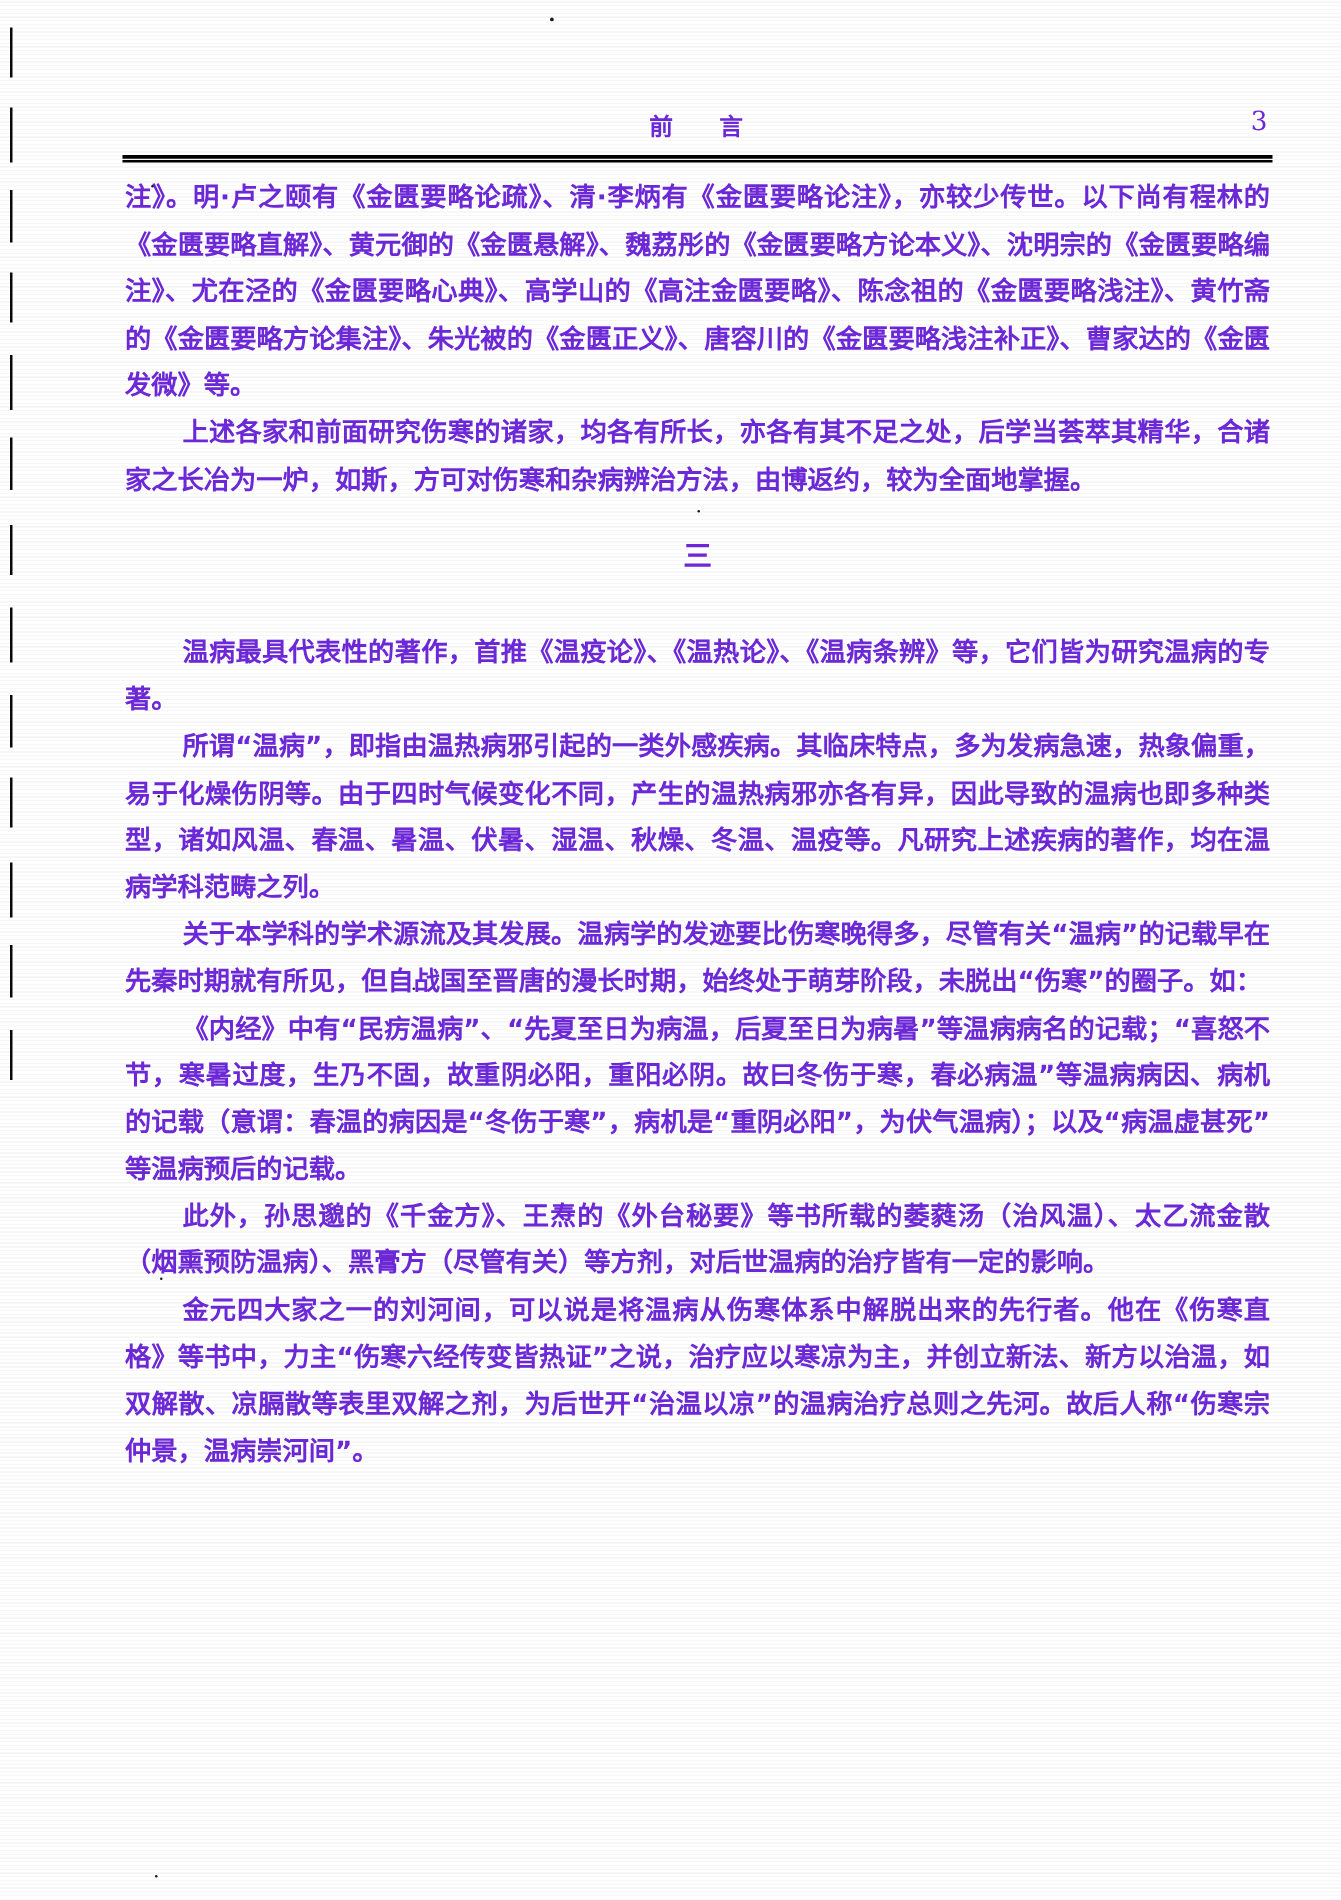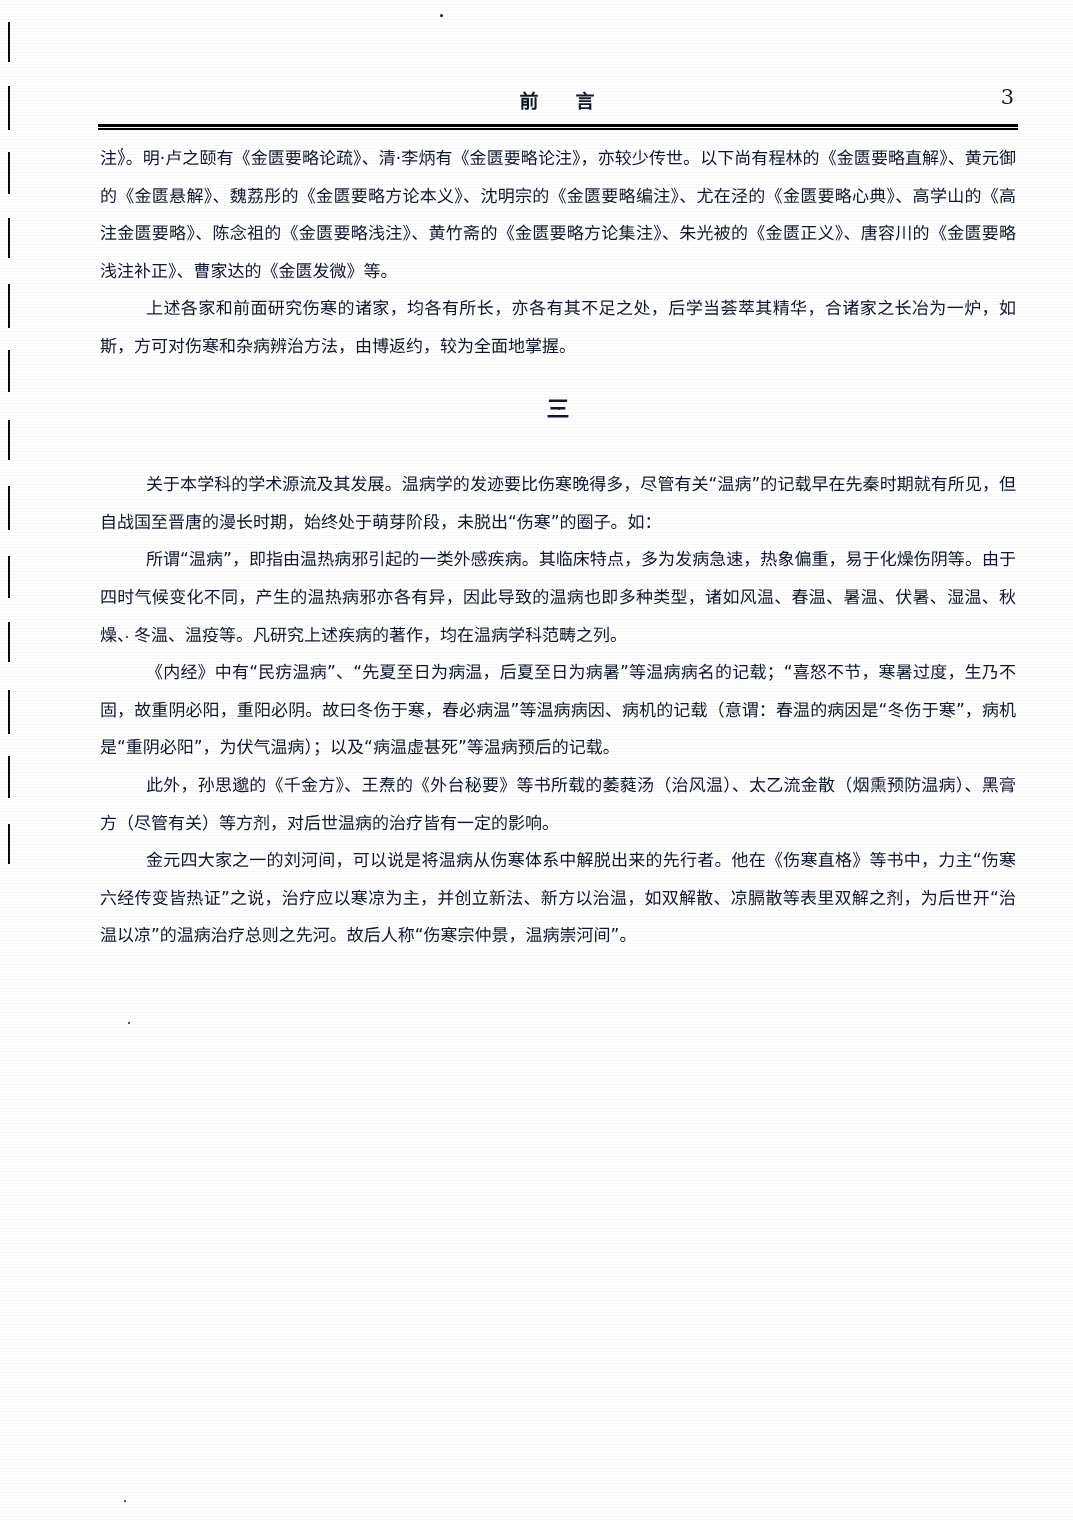--- a/index.html
+++ b/index.html
@@ -9,21 +9,21 @@
     background: #ffffff;
   }
 
   .page {
     position: relative;
     width: 1073px;
     height: 1520px;
     background: #ffffff;
     overflow: hidden;
     font-family: "DejaVu Sans", "Liberation Sans", sans-serif;
-    color: #0f172a;
+    color: #6d28d9;
     -webkit-font-smoothing: none;
   }
 
   
   .edge-ticks {
     position: absolute;
     left: 6px;
     top: 0;
     width: 10px;
     height: 1520px;
@@ -92,27 +92,27 @@
 
   
   .body-col {
     position: absolute;
     left: 100px;
     top: 140px;
     width: 916px;
   }
 
   .para {
-    font-size: 17px;
+    font-size: 21px;
     line-height: 37.6px;
     text-align: justify;
     text-align-last: left;
     text-justify: inter-character;
     margin: 0;
-    font-weight: 400;
+    font-weight: 700;
     letter-spacing: 0px;
     word-break: break-all;
   }
   .para.indent {
     text-indent: 46px;
   }
 
   .section-num {
     font-size: 23px;
     line-height: 37.6px;
@@ -160,22 +160,23 @@
 
   <div class="rule-top"></div>
 
   <div class="body-col">
 
     <p class="para">注》。明·卢之颐有《金匮要略论疏》、清·李炳有《金匮要略论注》，亦较少传世。以下尚有程林的《金匮要略直解》、黄元御的《金匮悬解》、魏荔彤的《金匮要略方论本义》、沈明宗的《金匮要略编注》、尤在泾的《金匮要略心典》、高学山的《高注金匮要略》、陈念祖的《金匮要略浅注》、黄竹斋的《金匮要略方论集注》、朱光被的《金匮正义》、唐容川的《金匮要略浅注补正》、曹家达的《金匮发微》等。</p>
     <p class="para indent">上述各家和前面研究伤寒的诸家，均各有所长，亦各有其不足之处，后学当荟萃其精华，合诸家之长冶为一炉，如斯，方可对伤寒和杂病辨治方法，由博返约，较为全面地掌握。</p>
 
     <div class="section-num">三</div>
 
+    <p class="para indent">温病最具代表性的著作，首推《温疫论》、《温热论》、《温病条辨》等，它们皆为研究温病的专著。</p>
+    <p class="para indent">所谓“温病”，即指由温热病邪引起的一类外感疾病。其临床特点，多为发病急速，热象偏重，易于化燥伤阴等。由于四时气候变化不同，产生的温热病邪亦各有异，因此导致的温病也即多种类型，诸如风温、春温、暑温、伏暑、湿温、秋燥、冬温、温疫等。凡研究上述疾病的著作，均在温病学科范畴之列。</p>
     <p class="para indent">关于本学科的学术源流及其发展。温病学的发迹要比伤寒晚得多，尽管有关“温病”的记载早在先秦时期就有所见，但自战国至晋唐的漫长时期，始终处于萌芽阶段，未脱出“伤寒”的圈子。如：</p>
-    <p class="para indent">所谓“温病”，即指由温热病邪引起的一类外感疾病。其临床特点，多为发病急速，热象偏重，易于化燥伤阴等。由于四时气候变化不同，产生的温热病邪亦各有异，因此导致的温病也即多种类型，诸如风温、春温、暑温、伏暑、湿温、秋燥、冬温、温疫等。凡研究上述疾病的著作，均在温病学科范畴之列。</p>
     <p class="para indent">《内经》中有“民疠温病”、“先夏至日为病温，后夏至日为病暑”等温病病名的记载；“喜怒不节，寒暑过度，生乃不固，故重阴必阳，重阳必阴。故曰冬伤于寒，春必病温”等温病病因、病机的记载（意谓：春温的病因是“冬伤于寒”，病机是“重阴必阳”，为伏气温病）；以及“病温虚甚死”等温病预后的记载。</p>
     <p class="para indent">此外，孙思邈的《千金方》、王焘的《外台秘要》等书所载的萎蕤汤（治风温）、太乙流金散（烟熏预防温病）、黑膏方（尽管有关）等方剂，对后世温病的治疗皆有一定的影响。</p>
     <p class="para indent">金元四大家之一的刘河间，可以说是将温病从伤寒体系中解脱出来的先行者。他在《伤寒直格》等书中，力主“伤寒六经传变皆热证”之说，治疗应以寒凉为主，并创立新法、新方以治温，如双解散、凉膈散等表里双解之剂，为后世开“治温以凉”的温病治疗总则之先河。故后人称“伤寒宗仲景，温病崇河间”。</p>
 
   </div>
 
   <div class="grain"></div>
 <span class="speck" style="left: 440px; top: 14px; width: 3px; height: 3px;"></span>
     <span class="speck" style="left: 121px; top: 148px; width: 2px; height: 2px;"></span>
     <span class="speck" style="left: 126px; top: 636px; width: 2px; height: 2px;"></span>

